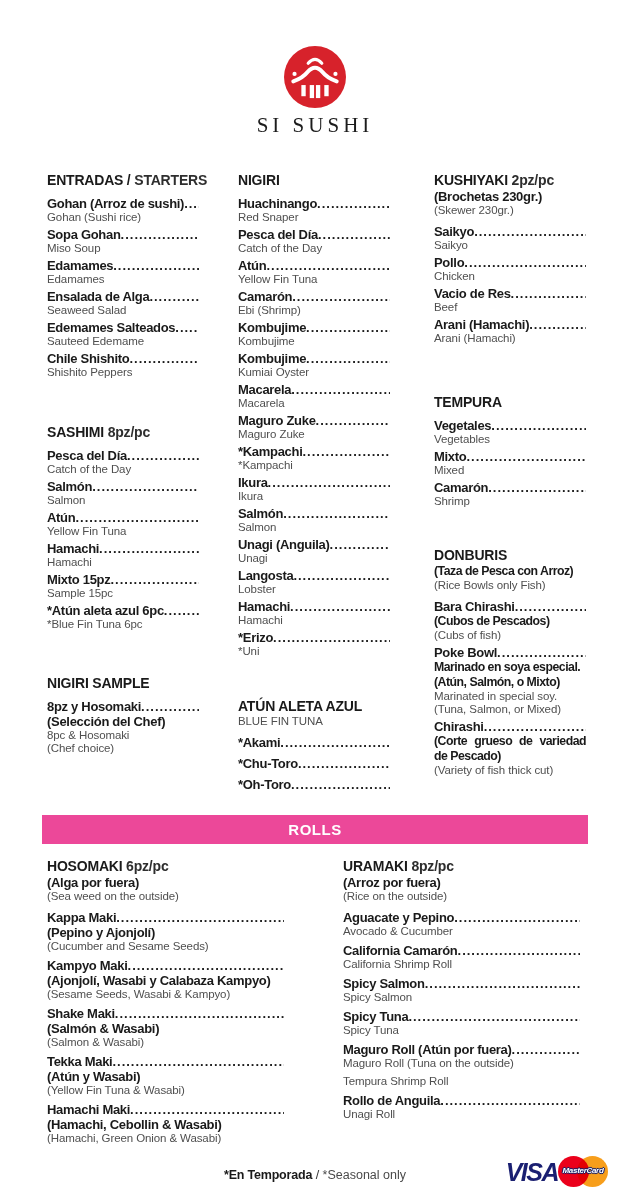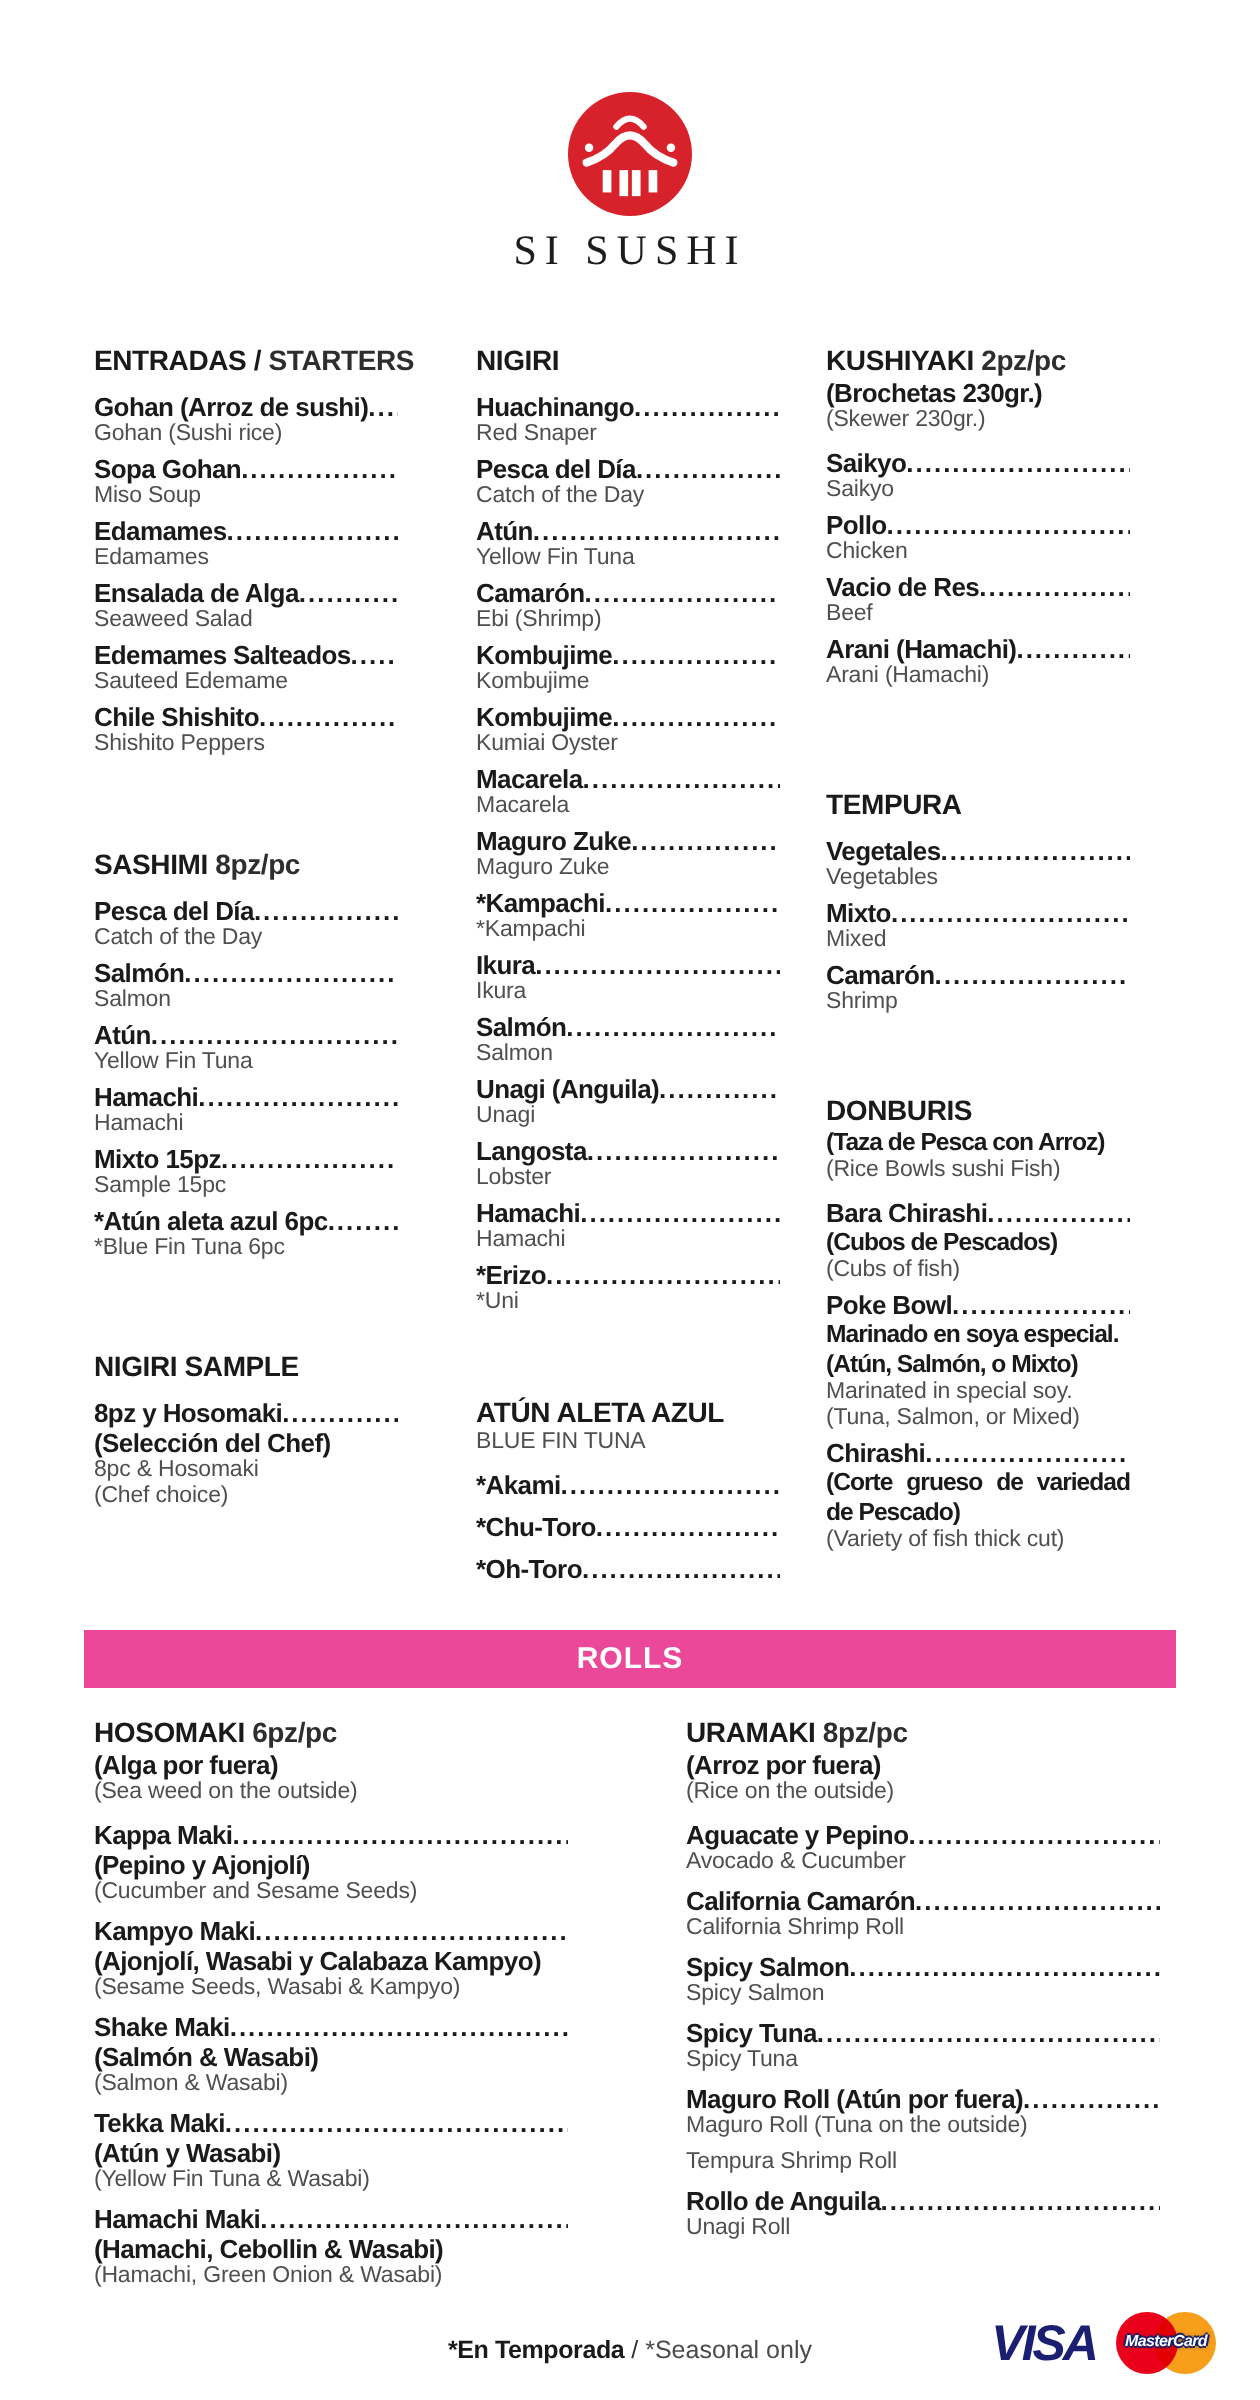--- a/index.html
+++ b/index.html
@@ -10,21 +10,21 @@
   .logo{position:absolute;top:46px;left:0;right:0;text-align:center}
   .logo svg{display:block;margin:0 auto}
   .brand{margin-top:5px;font-family:"Liberation Serif",serif;font-size:21px;
          letter-spacing:4px;color:#1c1c1c;white-space:nowrap}
 
   
   .main{position:absolute;top:172px;left:0;right:0;height:643px}
   .mcol{position:absolute;top:0;width:152px}
   [data-col="main-0"]{left:47px}
   [data-col="main-1"]{left:238px}
-  [data-col="main-2"]{left:413px}
+  [data-col="main-2"]{left:434px}
 
   
   .sec-title{font-size:14px;font-weight:700;line-height:17px;margin:0;letter-spacing:-0.2px;white-space:nowrap}
   .sfx{font-weight:700;color:#2e2e2e}
   .bsub{font-weight:700;font-size:13px;line-height:15px;letter-spacing:-0.3px;text-align:justify}
   .gsub{color:#4f4f4f;font-size:11.5px;line-height:13px;letter-spacing:-0.1px}
   .items{margin-top:7px}
   .item{margin-bottom:3px}
   .nm{display:flex;align-items:baseline;font-weight:700;font-size:13px;line-height:15px;
       letter-spacing:-0.3px;white-space:nowrap}
@@ -50,21 +50,21 @@
   [data-col="rolls-0"]{left:47px}
   [data-col="rolls-1"]{left:343px}
   .rolls .item{margin-bottom:5px}
 
   
   .footer{position:absolute;top:1150px;left:0;right:0;height:50px}
   .note{position:absolute;left:50%;transform:translateX(-50%);top:18px;font-size:12.5px;white-space:nowrap}
   .note b{font-weight:700;letter-spacing:-0.2px}
   .note .sep{color:#333}
   .note .light{color:#4a4a4a}
-  .pay{position:absolute;right:22px;top:6px;display:flex;align-items:center;gap:10px}
+  .pay{position:absolute;right:22px;top:6px;display:flex;align-items:center;}
   .visa{font-style:italic;font-weight:800;font-size:25px;color:#1a1f71;letter-spacing:-1.5px;line-height:30px}
   .mc{position:relative;width:50px;height:31px}
   .mc-c{position:absolute;top:0;width:31px;height:31px;border-radius:50%}
   .mc-red{left:0;background:#eb001b}
   .mc-org{right:0;background:#f79e1b;mix-blend-mode:multiply}
   .mc-text{position:absolute;left:0;right:0;top:10px;text-align:center;font-size:8px;
            font-style:italic;font-weight:700;color:#fff;letter-spacing:-0.3px;
            text-shadow:0 0 1px #16226b,0 0 2px #16226b,1px 0 0 #16226b,-1px 0 0 #16226b,0 1px 0 #16226b,0 -1px 0 #16226b}
 </style>
 </head>
@@ -390,21 +390,21 @@
               <span class="nm-t">Camarón</span>
               <span class="leader"></span>
             </div>
             <div class="gsub">Shrimp</div>
           </div>
         </div>
       </section>
       <section class="menu-section" id="sec-donburis">
         <h2 class="sec-title"><span class="t">DONBURIS</span></h2>
         <div class="bsub sec-bsub">(Taza de Pesca con Arroz)</div>
-        <div class="gsub sec-gsub">(Rice Bowls sushi Fish)</div>
+        <div class="gsub sec-gsub">(Rice Bowls only Fish)</div>
         <div class="items">
           <div class="item">
             <div class="nm">
               <span class="nm-t">Bara Chirashi</span>
               <span class="leader"></span>
             </div>
             <div class="bsub">(Cubos de Pescados)</div>
             <div class="gsub">(Cubs of fish)</div>
           </div>
           <div class="item">

